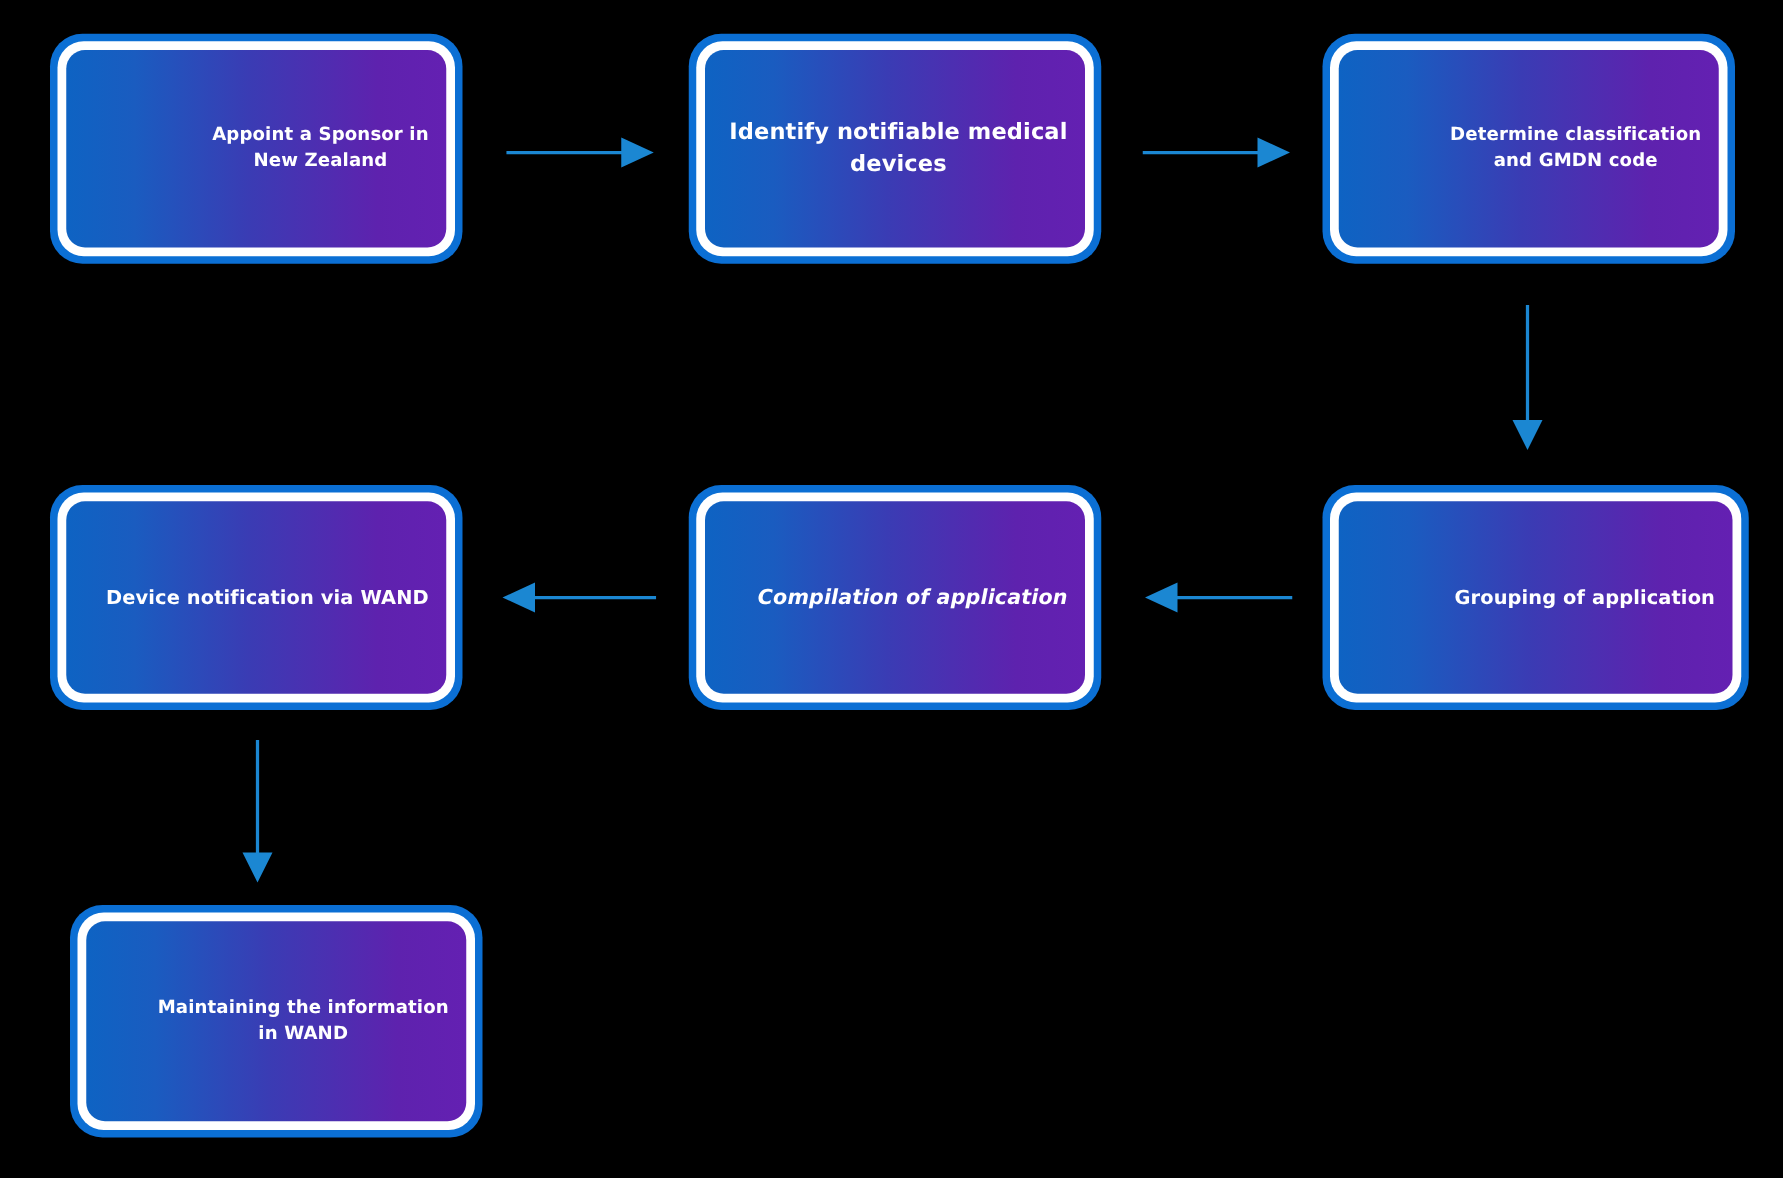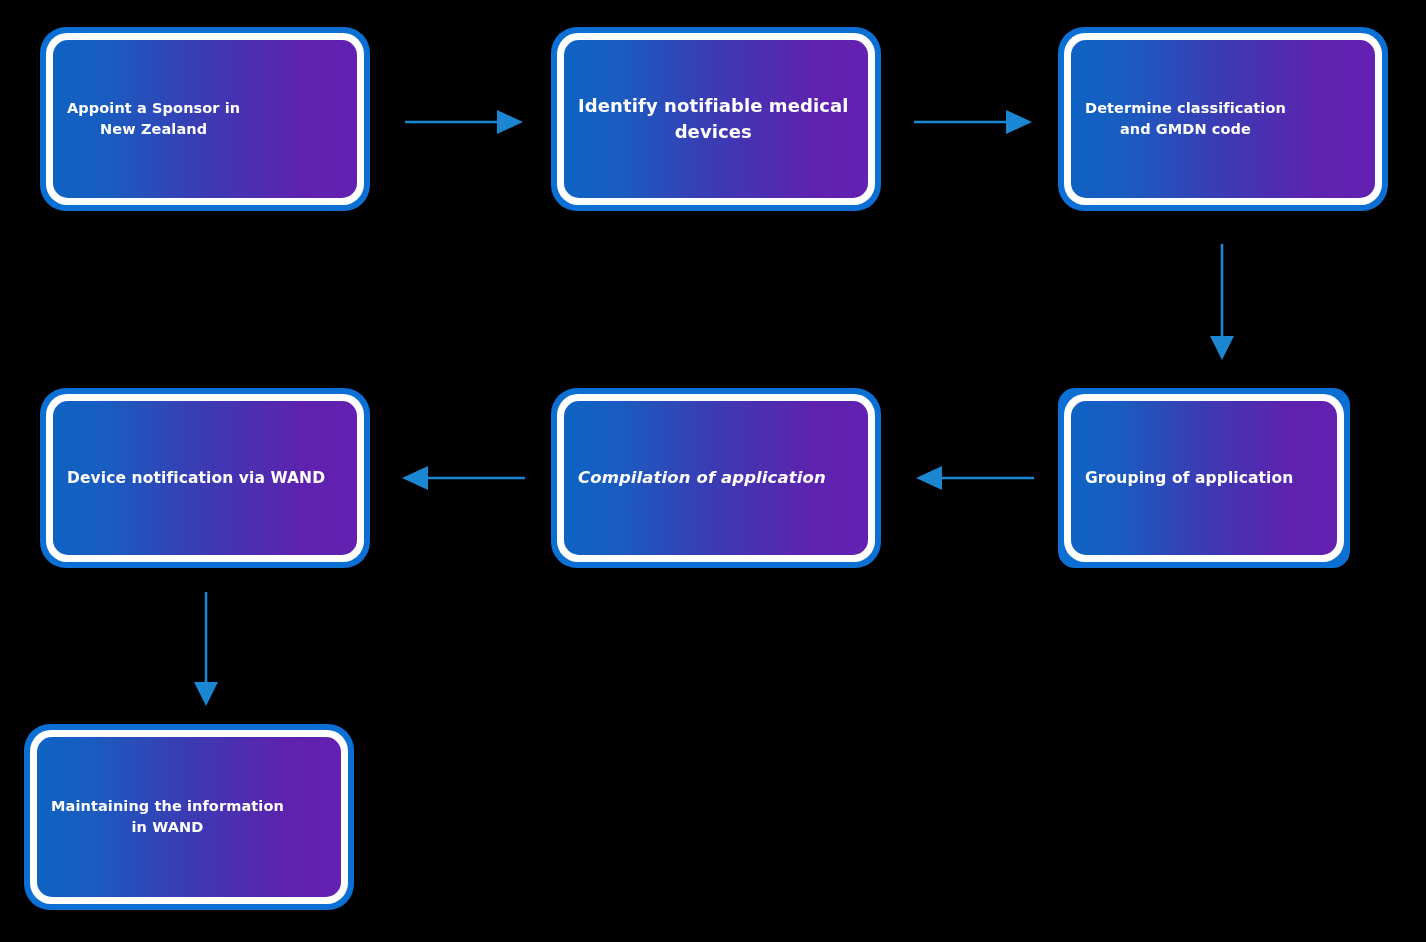--- a/index.html
+++ b/index.html
@@ -35,21 +35,21 @@
     padding: 7px;
   }
   .flow-box-inner {
     box-sizing: border-box;
     width: 100%;
     height: 100%;
     border-radius: 15px;
     background: linear-gradient(90deg, #0E63C3 0%, #1A5CC0 18%, #3A3CB4 48%, #5E22AE 82%, #6420B2 100%);
     display: flex;
     align-items: center;
-    justify-content: flex-start;
+    justify-content: flex-end;
     text-align: center;
   }
   .flow-label {
     color: #FFFFFF;
     font-weight: bold;
     letter-spacing: 0.1px;
     line-height: 1.42;
     padding: 0 14px;
     white-space: pre-line;
   }
@@ -105,29 +105,29 @@
   </div>
 
   <div class="flow-box" style="left:551px; top:388px; width:330px; height:180px;font-style:italic;">
     <div class="flow-box-white">
       <div class="flow-box-inner">
         <div class="flow-label fs-17">Compilation of application</div>
       </div>
     </div>
   </div>
 
-  <div class="flow-box" style="left:1058px; top:388px; width:292px; height:180px;border-radius:17px;">
+  <div class="flow-box" style="left:1058px; top:388px; width:341px; height:180px;">
     <div class="flow-box-white">
       <div class="flow-box-inner">
         <div class="flow-label fs-16">Grouping of application</div>
       </div>
     </div>
   </div>
 
-  <div class="flow-box" style="left:24px; top:724px; width:330px; height:186px;">
+  <div class="flow-box" style="left:56px; top:724px; width:330px; height:186px;">
     <div class="flow-box-white">
       <div class="flow-box-inner">
         <div class="flow-label fs-15">Maintaining the information
 in WAND</div>
       </div>
     </div>
   </div>
 
   <div class="arrow" style="left:405px; top:105px; width:120px; height:34px;">
     <svg width="120" height="34" viewBox="0 0 120 34">

